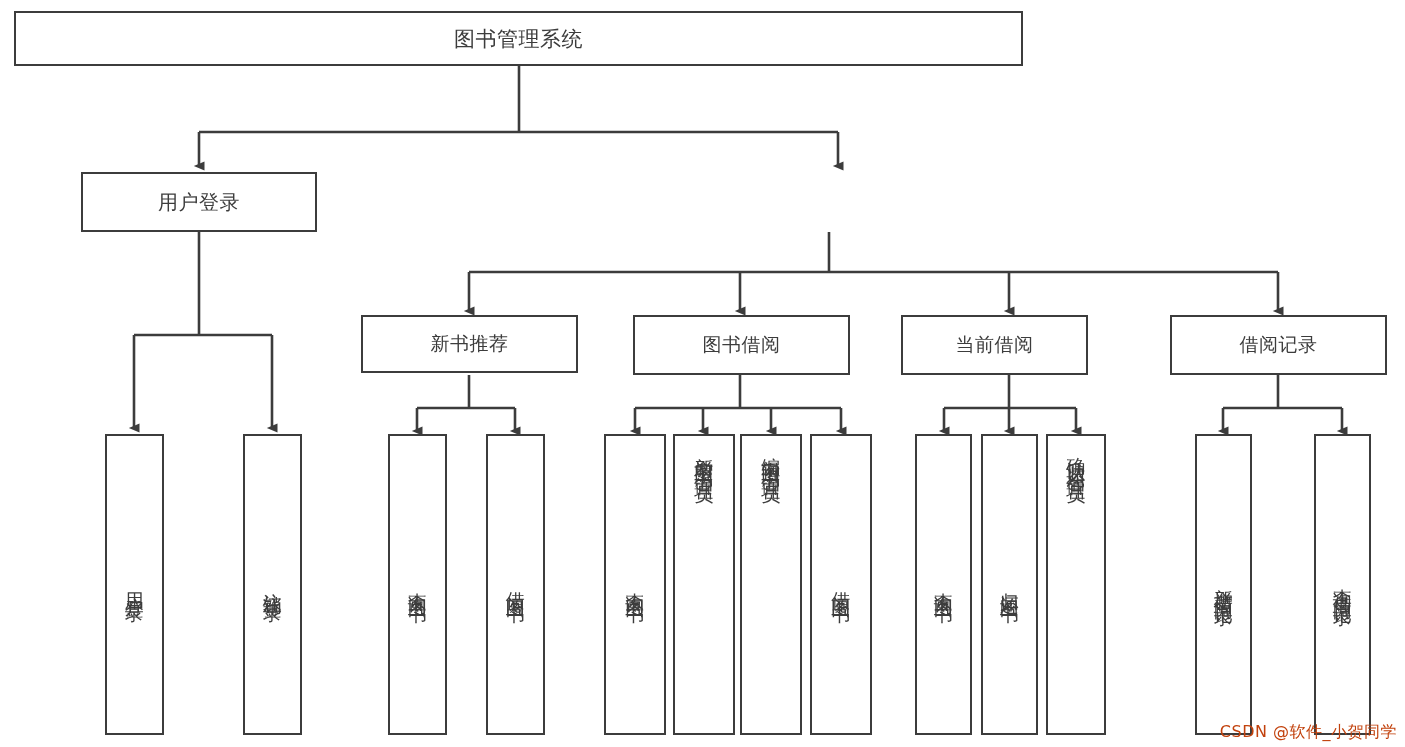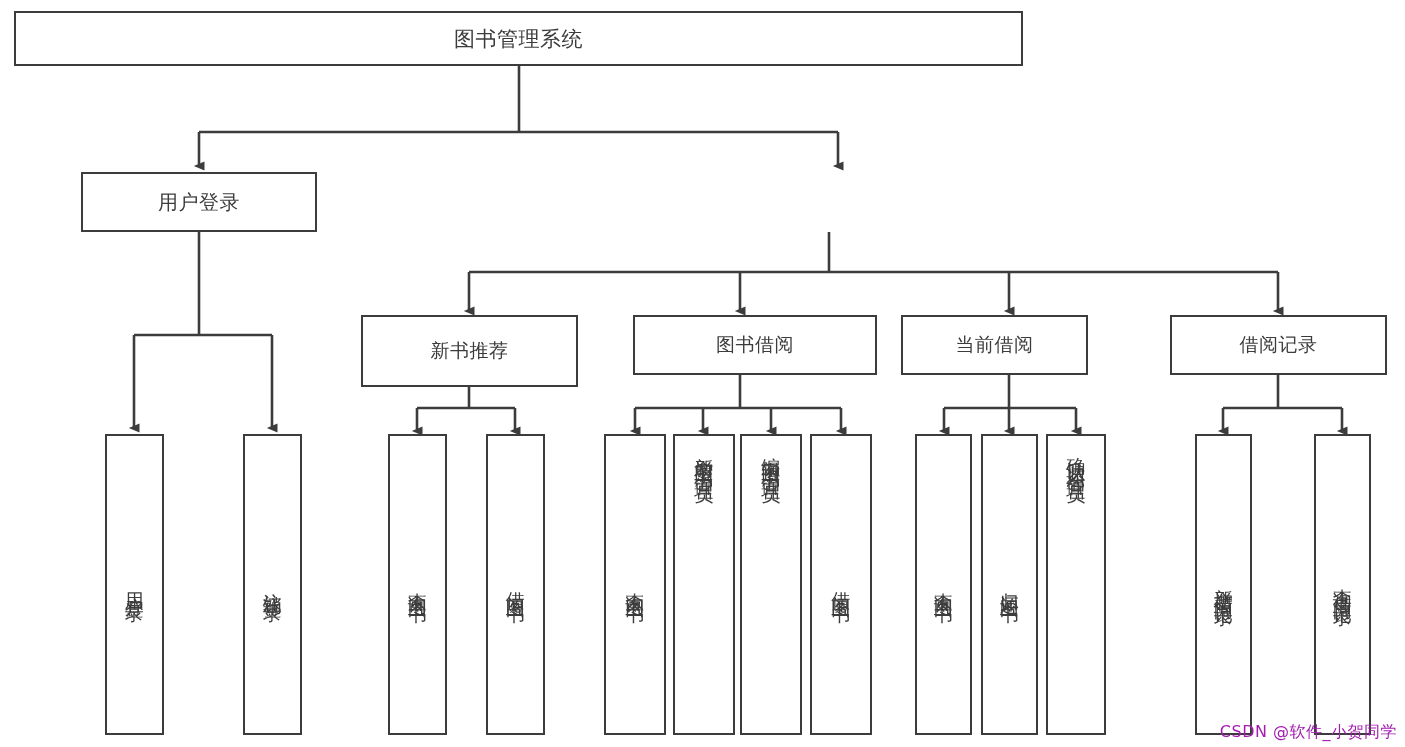--- a/index.html
+++ b/index.html
@@ -48,21 +48,21 @@
   }
   .leaf.mid{align-items:center;}
   .leaf.mid .vtext{padding:0;}
   .leaf.top{align-items:flex-start;}
   .leaf.top .vtext{padding-top:6px;}
 
   .watermark{
     position:absolute;
     right:8px;bottom:4px;
     font-size:16px;
-    color:#a21caf;
+    color:#c2410c;
     white-space:nowrap;
     letter-spacing:0.5px;
   }
 </style>
 </head>
 <body>
 
 <div id="stage">
 
   <svg id="wires" viewBox="0 0 1405 747">
@@ -116,24 +116,24 @@
   </svg>
 
   <div class="node root" style="left:14px;top:11px;width:1009px;height:55px;">
     <span>图书管理系统</span>
   </div>
 
   <div class="node lvl1" style="left:81px;top:172px;width:236px;height:60px;">
     <span>用户登录</span>
   </div>
 
-  <div class="node lvl2" style="left:361px;top:315px;width:217px;height:72px;">
+  <div class="node lvl2" style="left:361px;top:315px;width:217px;height:58px;">
     <span>新书推荐</span>
   </div>
-  <div class="node lvl2" style="left:633px;top:315px;width:244px;height:60px;text-align:center;">
+  <div class="node lvl2" style="left:633px;top:315px;width:217px;height:60px;text-align:center;">
     <span>图书借阅</span>
   </div>
   <div class="node lvl2" style="left:901px;top:315px;width:187px;height:60px;">
     <span>当前借阅</span>
   </div>
   <div class="node lvl2" style="left:1170px;top:315px;width:217px;height:60px;">
     <span>借阅记录</span>
   </div>
 
   <div class="leaf mid" style="left:105px;top:434px;width:59px;height:301px;">

